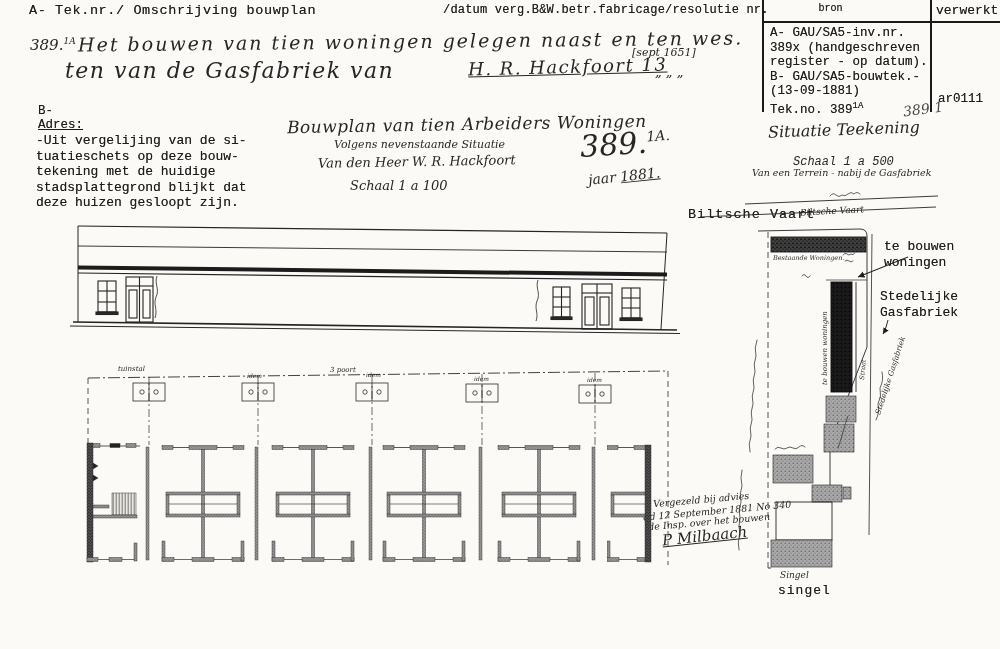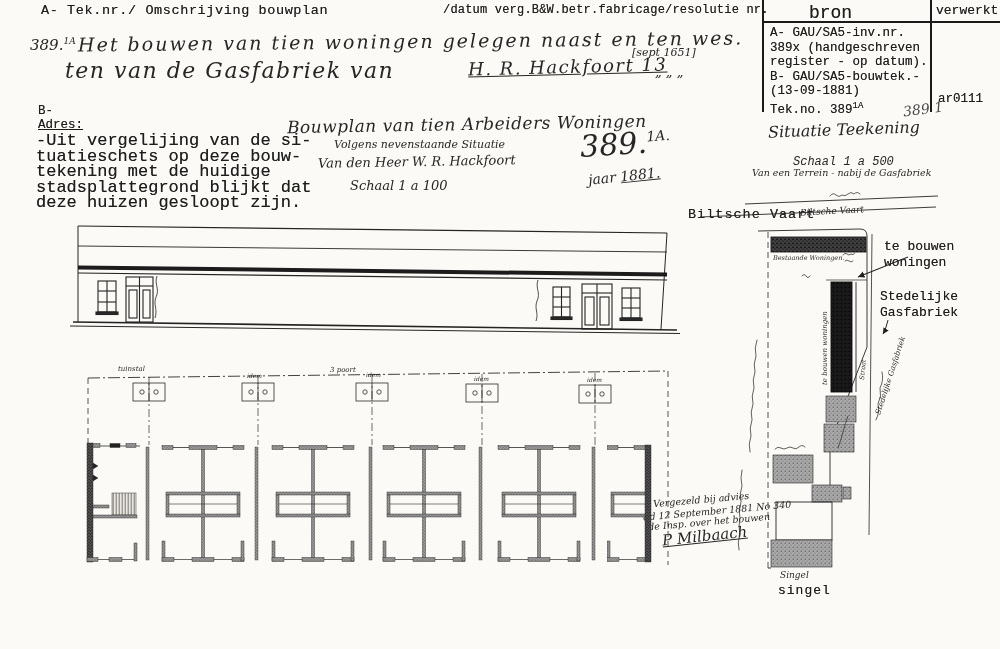--- a/index.html
+++ b/index.html
@@ -15,27 +15,27 @@
   .u{text-decoration:underline;}
   svg{position:absolute;overflow:visible;}
   svg text{font-family:"DejaVu Serif","Liberation Serif",serif;font-style:italic;fill:#2a2a2a;}
   .scribble{stroke:#3a3a3a;fill:none;stroke-width:.8;stroke-linecap:round;}
 </style>
 </head>
 <body>
 
 <div class="sheet">
 
-  <div class="abs mono" style="left:41px;top:3px;font-size:13.5px;letter-spacing:.6px;text-align:center;">A- Tek.nr./ Omschrijving bouwplan</div>
+  <div class="abs mono" style="left:29px;top:3px;font-size:13.5px;letter-spacing:.6px;text-align:center;">A- Tek.nr./ Omschrijving bouwplan</div>
   <div class="abs mono" style="left:443px;top:3px;font-size:12px;letter-spacing:.2px;">/datum verg.B&amp;W.betr.fabricage/resolutie nr.</div>
 
   <div class="vline" style="left:762px;top:0;height:112px;"></div>
   <div class="vline" style="left:930px;top:0;height:112px;"></div>
   <div class="hline" style="left:762px;top:21px;width:238px;"></div>
-  <div class="abs mono" style="left:762px;top:3px;width:137px;text-align:center;font-size:18px;">bron</div>
+  <div class="abs mono" style="left:762px;top:3px;width:137px;text-align:center;font-size:10px;">bron</div>
   <div class="abs mono" style="left:936px;top:3px;font-size:13px;">verwerkt</div>
   <div class="abs mono" style="left:770px;top:26px;font-size:12.5px;line-height:14.6px;">
     <div>A- GAU/SA5-inv.nr.</div>
     <div>389x (handgeschreven</div>
     <div>register - op datum).</div>
     <div>B- GAU/SA5-bouwtek.-</div>
     <div>(13-09-1881)</div>
     <div><span>Tek.no. 389</span><sup style="font-size:9px;">1A</sup></div>
   </div>
   <div class="abs mono" style="left:938px;top:92px;font-size:12.5px;">ar0111</div>
@@ -43,21 +43,21 @@
 
   <div class="abs hand" style="left:30px;top:36px;font-size:15px;"><span>389.</span><sup style="font-size:9px;">1A</sup></div>
   <div class="abs hand" style="left:78px;top:30px;font-size:19px;letter-spacing:2px;transform:rotate(-.6deg);">Het bouwen van tien woningen gelegen naast en ten wes.</div>
   <div class="abs hand" style="left:65px;top:58px;font-size:22px;letter-spacing:1.5px;">ten van de Gasfabriek van</div>
   <div class="abs hand u" style="left:468px;top:56px;font-size:18px;letter-spacing:1.5px;transform:rotate(-1.5deg);">H. R. Hackfoort 13</div>
   <div class="abs hand" style="left:632px;top:46px;font-size:11px;">[sept 1651]</div>
   <div class="abs hand" style="left:655px;top:64px;font-size:13px;">„    „    „</div>
 
   <div class="abs mono" style="left:38px;top:104px;font-size:12.5px;">B-</div>
   <div class="abs mono u" style="left:38px;top:118px;font-size:12.5px;">Adres:</div>
-  <div class="abs mono" style="left:36px;top:133px;font-size:17px;line-height:15.5px;">
+  <div class="abs mono" style="left:36px;top:133px;font-size:13px;line-height:15.5px;">
     <div>-Uit vergelijing van de si-</div>
     <div>tuatieschets op deze bouw-</div>
     <div>tekening met de huidige</div>
     <div>stadsplattegrond blijkt dat</div>
     <div>deze huizen gesloopt zijn.</div>
   </div>
 
   <div class="abs hand" style="left:287px;top:114px;font-size:17px;letter-spacing:.5px;transform:rotate(-1deg);">Bouwplan van tien Arbeiders Woningen</div>
   <div class="abs hand" style="left:334px;top:138px;font-size:11px;">Volgens nevenstaande Situatie</div>
   <div class="abs hand" style="left:318px;top:154px;font-size:13px;transform:rotate(-1deg);">Van den Heer W. R. Hackfoort</div>

